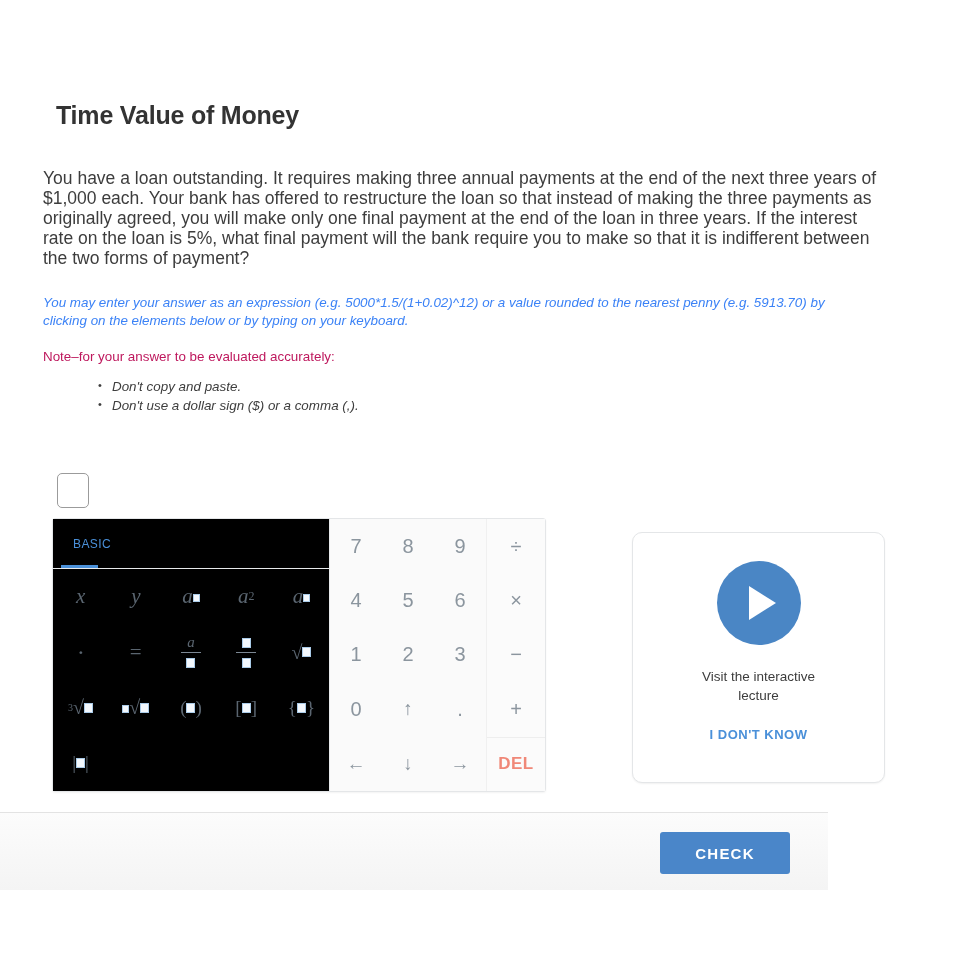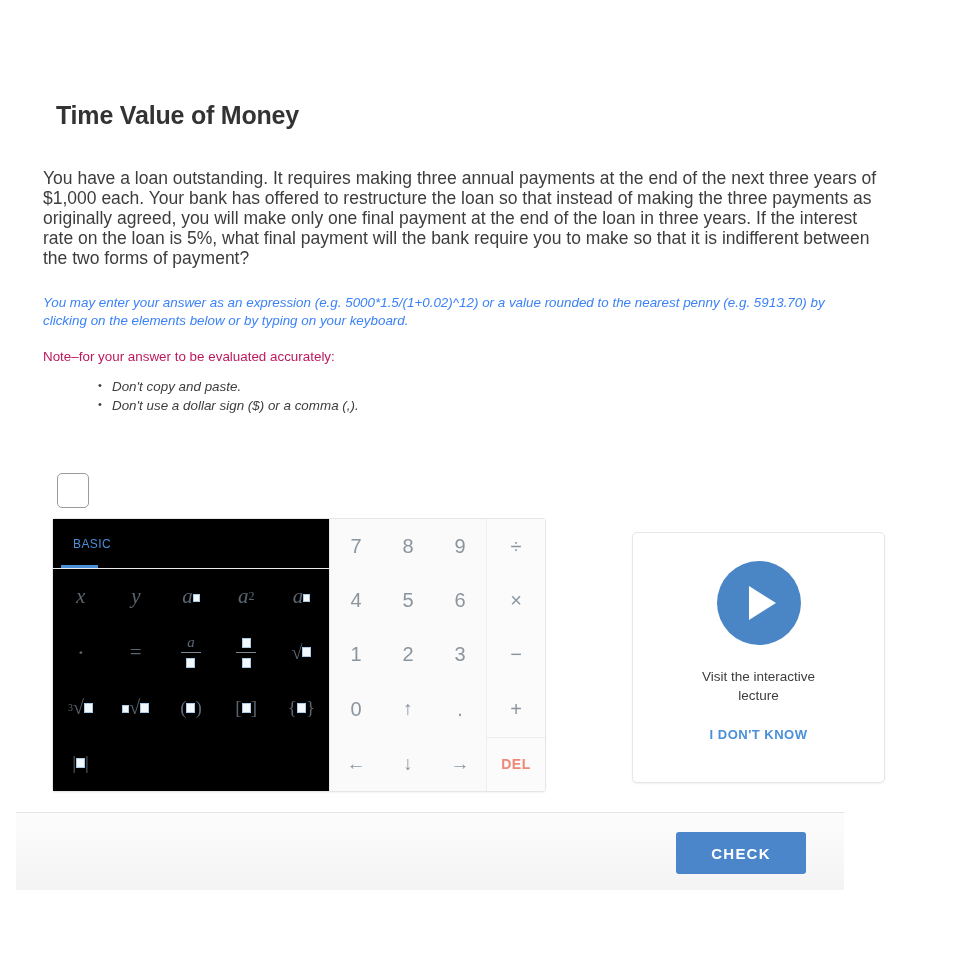--- a/index.html
+++ b/index.html
@@ -233,38 +233,38 @@
     justify-content: center;
     font-size: 20px;
     color: #8b959e;
     cursor: pointer;
     user-select: none;
     font-family: "Liberation Sans", sans-serif;
   }
   .key.arrow { font-size: 19px; }
   .key.dot { font-size: 20px; }
   .key.del {
-    font-size: 14px;
+    font-size: 17px;
     font-weight: bold;
     color: #f08878;
     letter-spacing: 0.5px;
     border-top: 1px solid #eeeeee;
     text-align: center;
   }
 
   
   .lecture-card {
     position: absolute;
     left: 632px;
     top: 532px;
     width: 253px;
     height: 251px;
     background: #ffffff;
     border: 1px solid #e4e6e8;
-    border-radius: 5px;
+    border-radius: 10px;
     box-sizing: border-box;
     box-shadow: 0 1px 2px rgba(0,0,0,0.06);
     display: flex;
     flex-direction: column;
     align-items: center;
   }
   .play-circle {
     margin-top: 28px;
     width: 84px;
     height: 84px;
@@ -295,21 +295,21 @@
     font-size: 13px;
     font-weight: bold;
     letter-spacing: 0.5px;
     color: #4a90d9;
     cursor: pointer;
   }
 
   
   .footer {
     position: absolute;
-    left: 16px;
+    left: 0;
     top: 812px;
     width: 828px;
     height: 78px;
     background: linear-gradient(to bottom, #fcfcfc, #f4f4f4);
     border-top: 1px solid #e3e3e3;
     box-sizing: border-box;
   }
   .check-btn {
     position: absolute;
     right: 38px;

